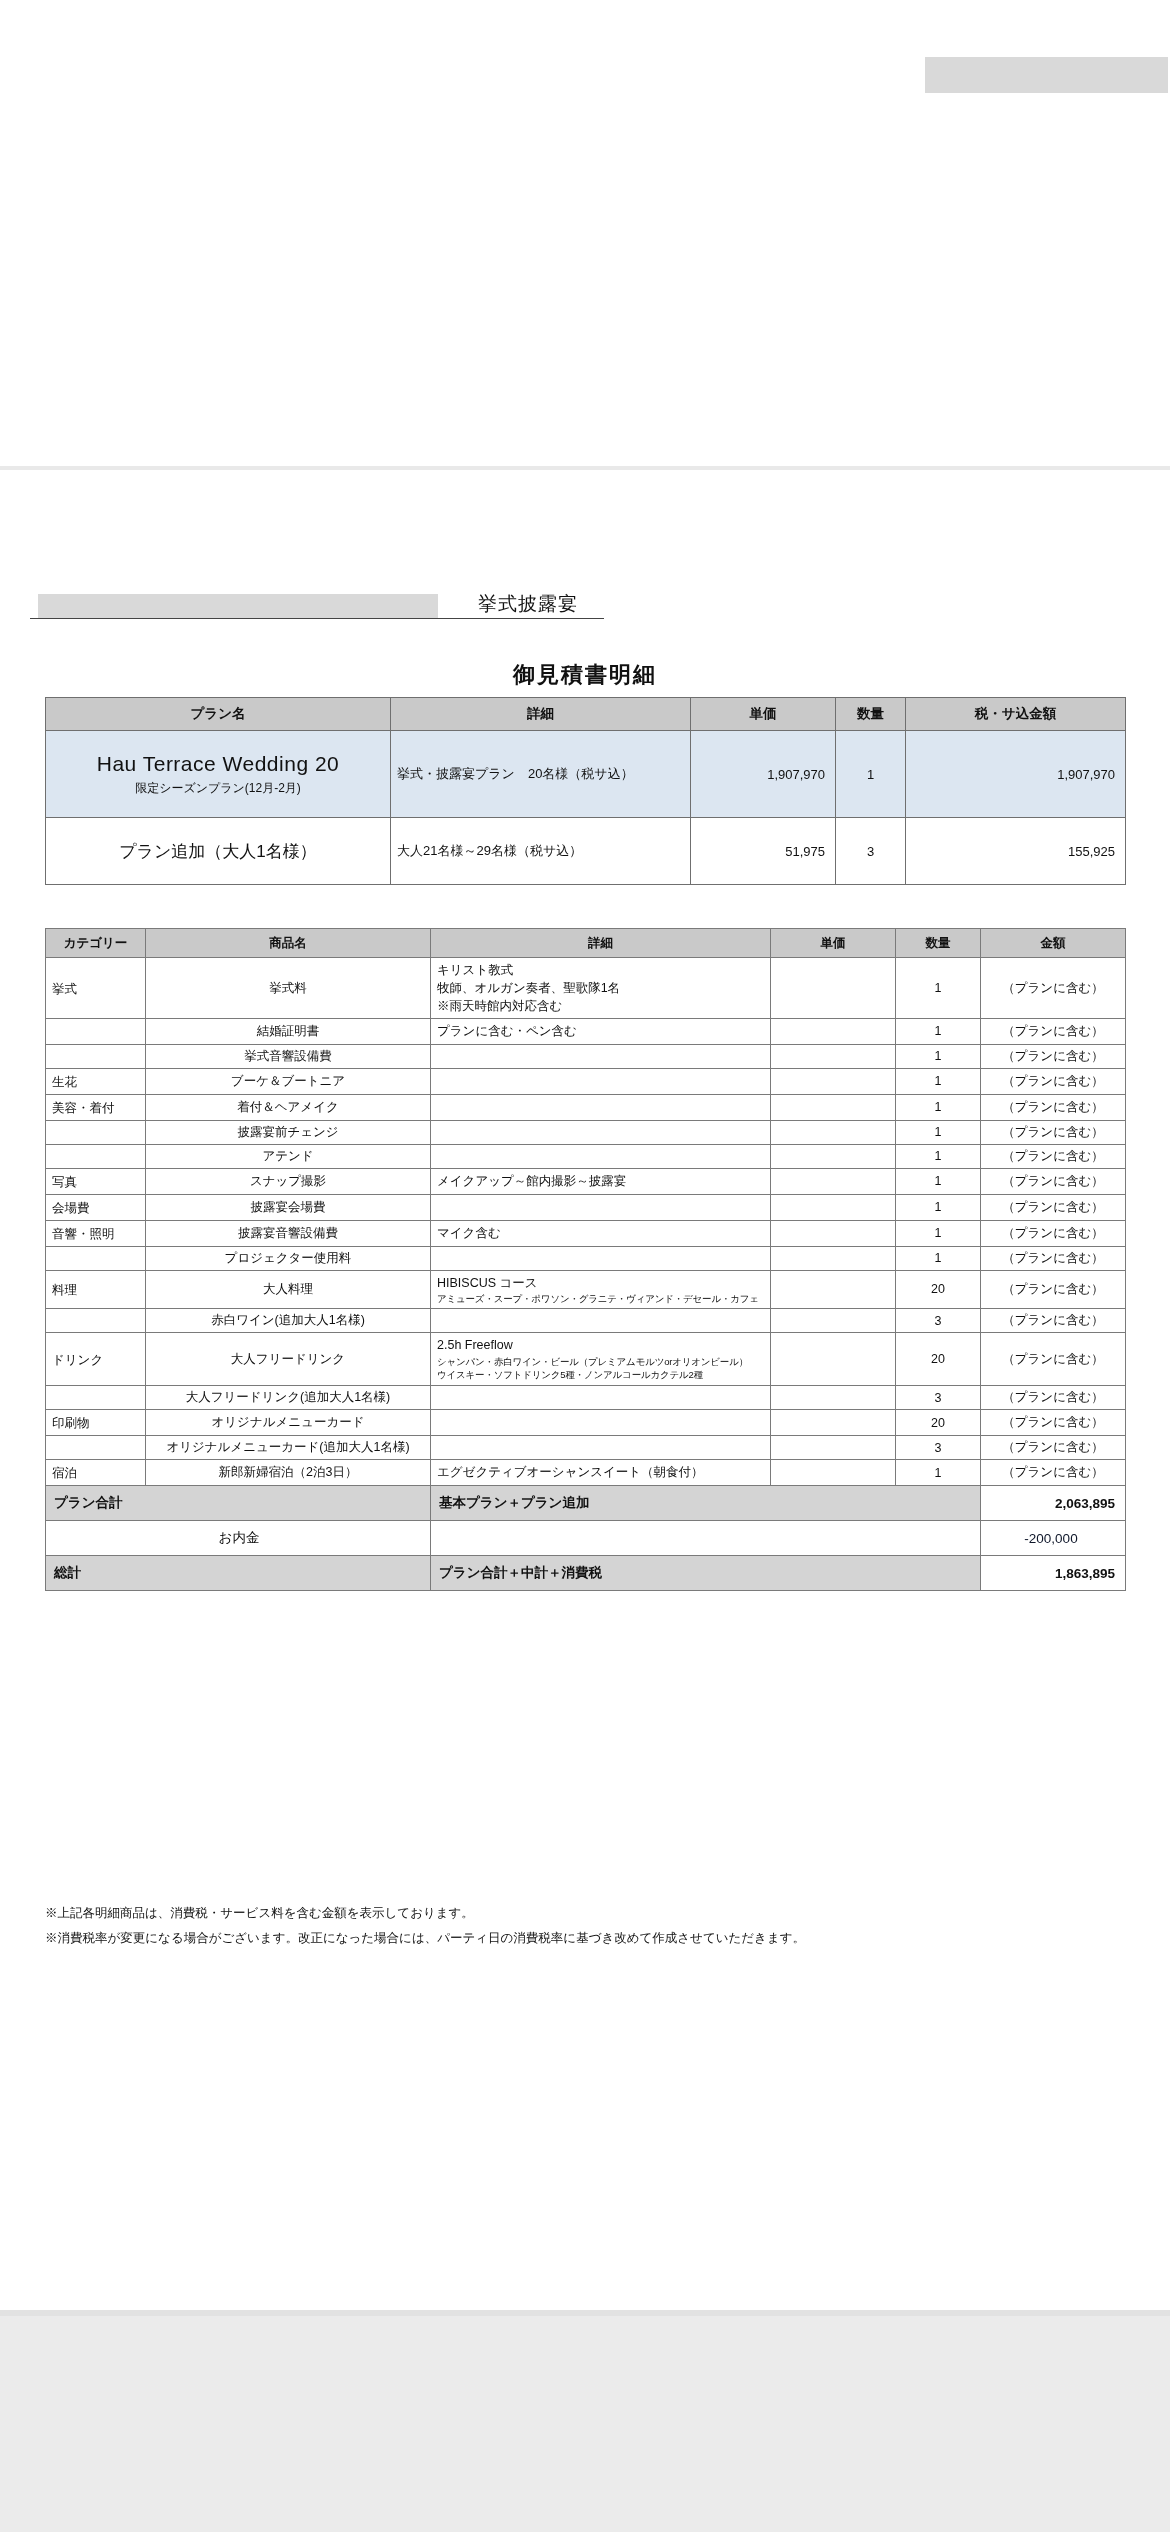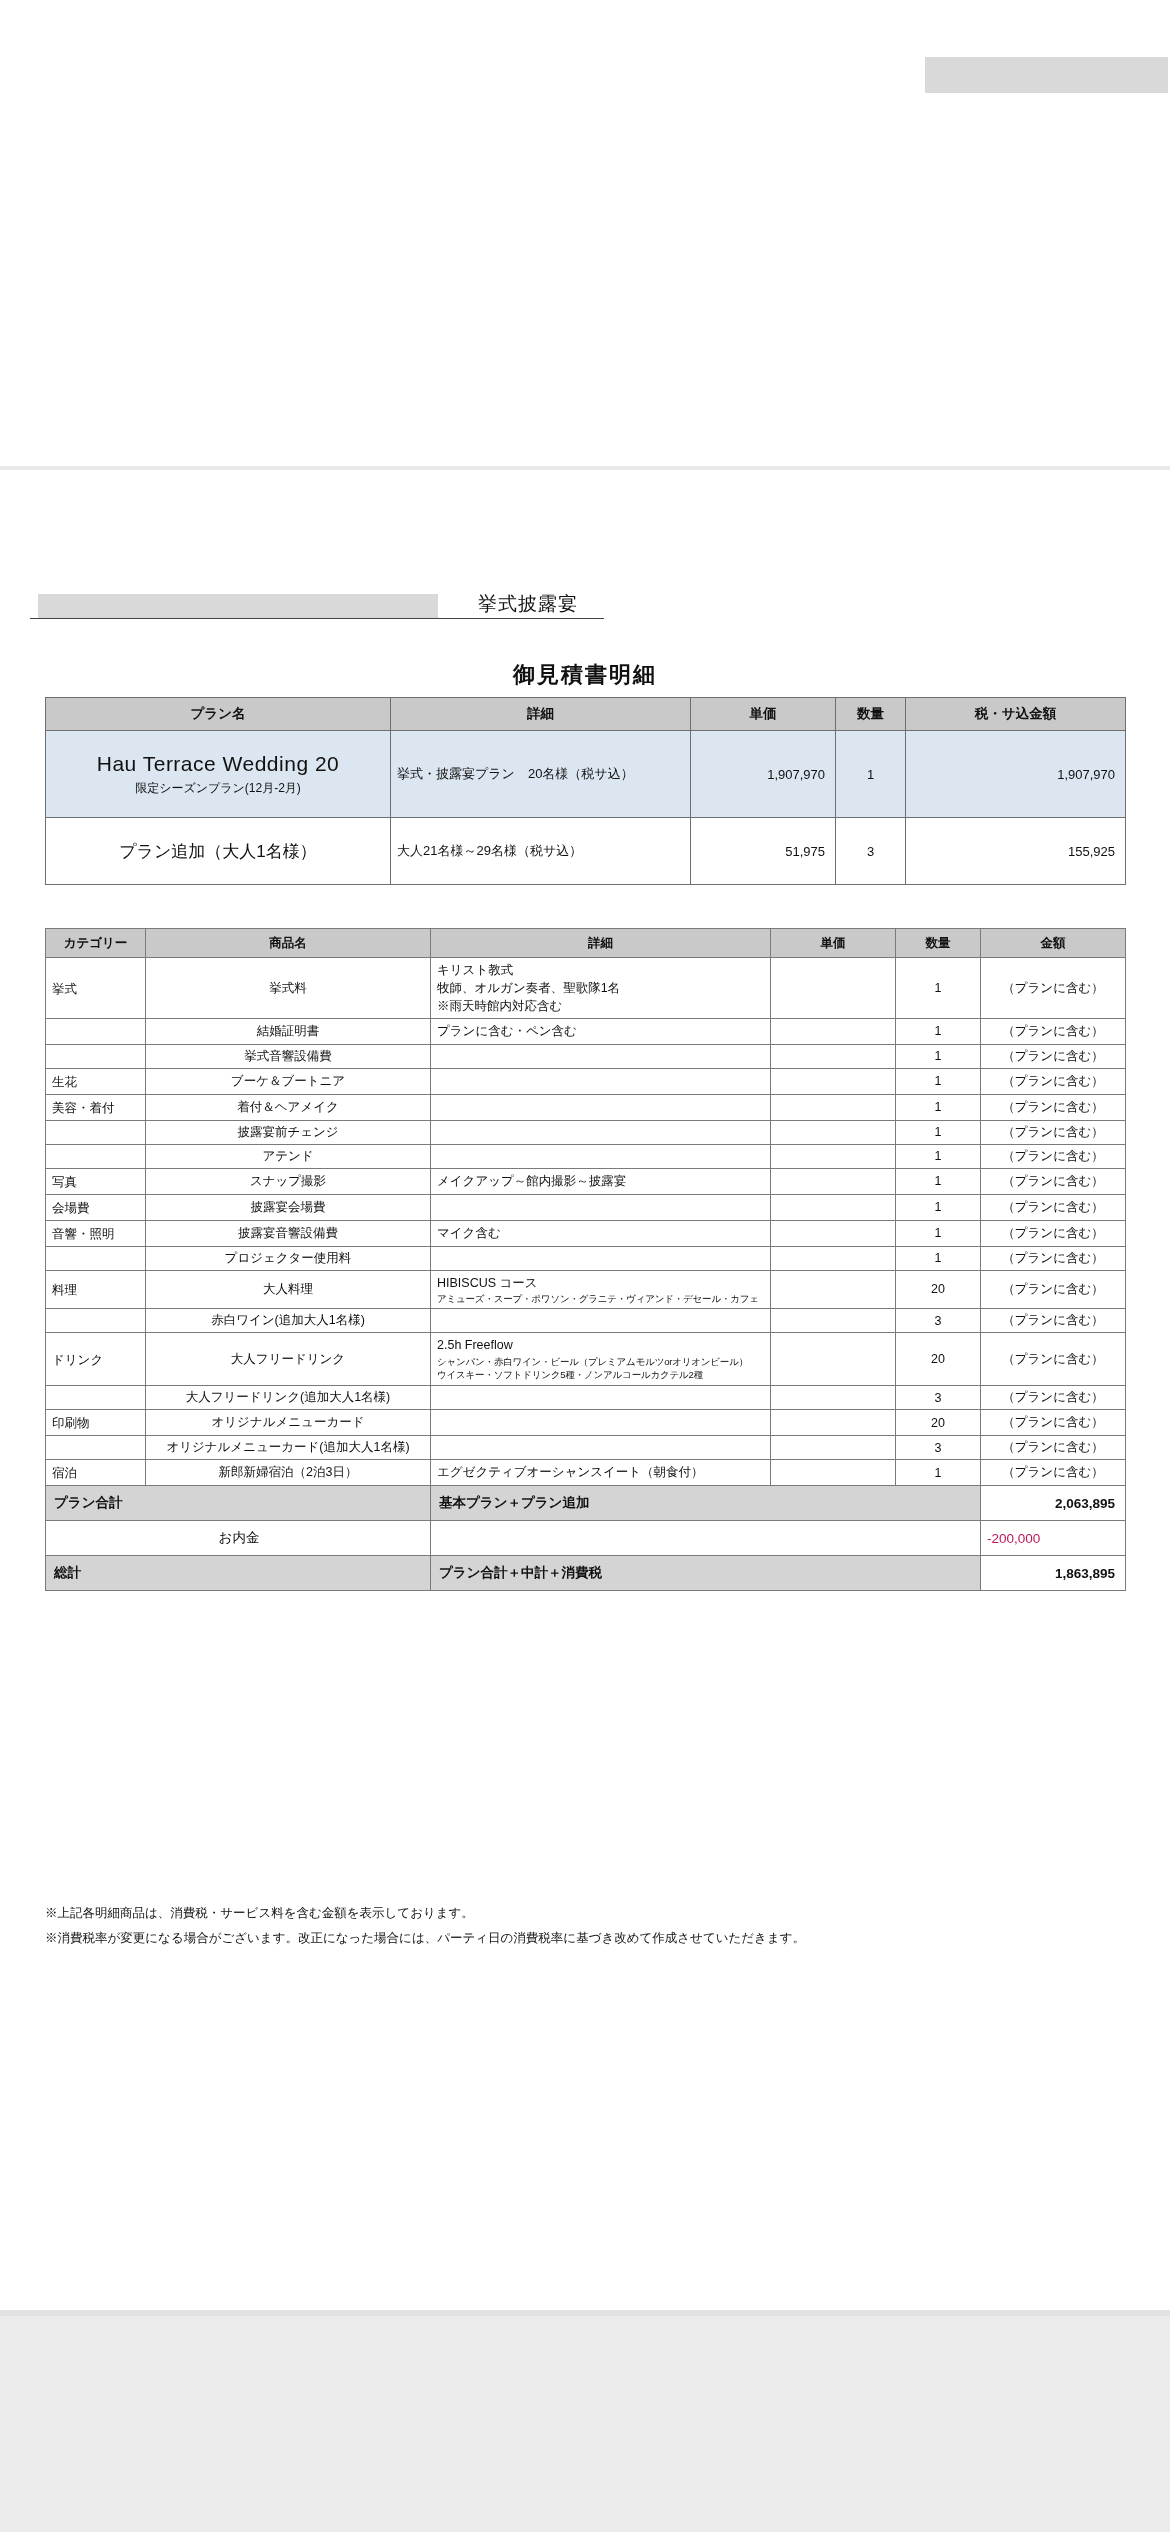--- a/index.html
+++ b/index.html
@@ -191,21 +191,21 @@
   .sum-mid {
     background: #d4d4d4;
     text-align: left;
     padding-left: 8px !important;
   }
   .sum-amt {
     text-align: right;
     padding-right: 10px !important;
   }
   .deposit-row td { height: 28px; font-size: 13.5px; }
-  .deposit-amt { color: #be185d; text-align: left; padding-right: 10px !important; }
+  .deposit-amt { color: #0f172a; text-align: center; padding-right: 10px !important; }
   .plain-label { background: #ffffff; text-align: center; padding-left: 8px !important; font-weight: normal; }
 
   .notes {
     position: absolute;
     left: 45px;
     top: 1901px;
     width: 1080px;
     font-size: 12.5px;
     line-height: 2.0;
   }

